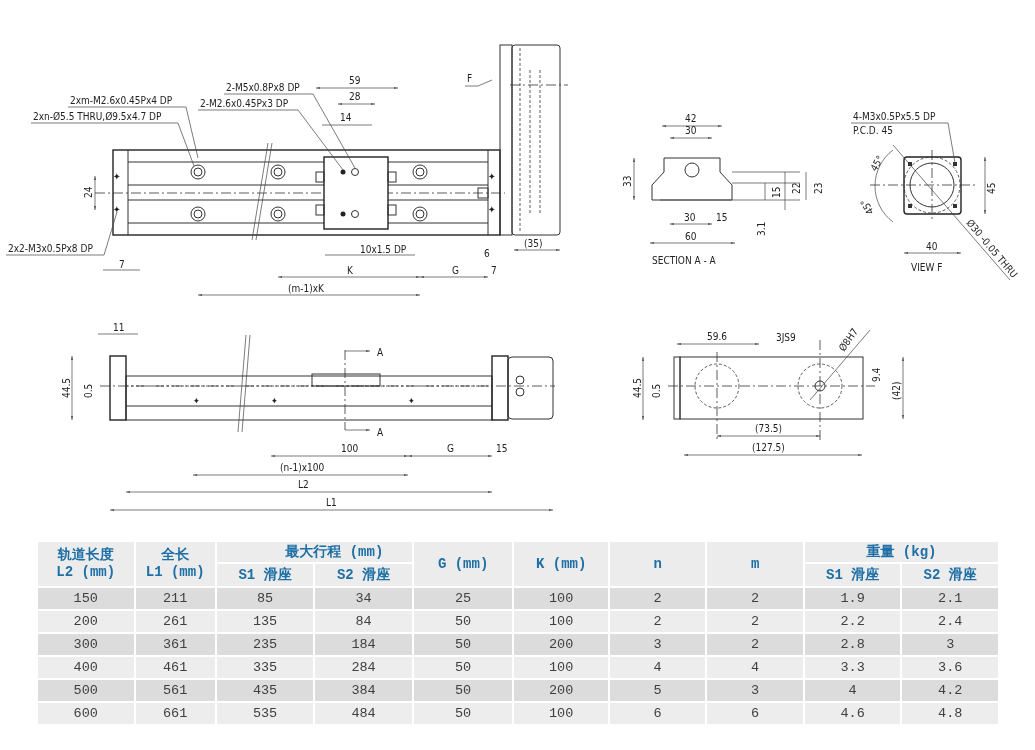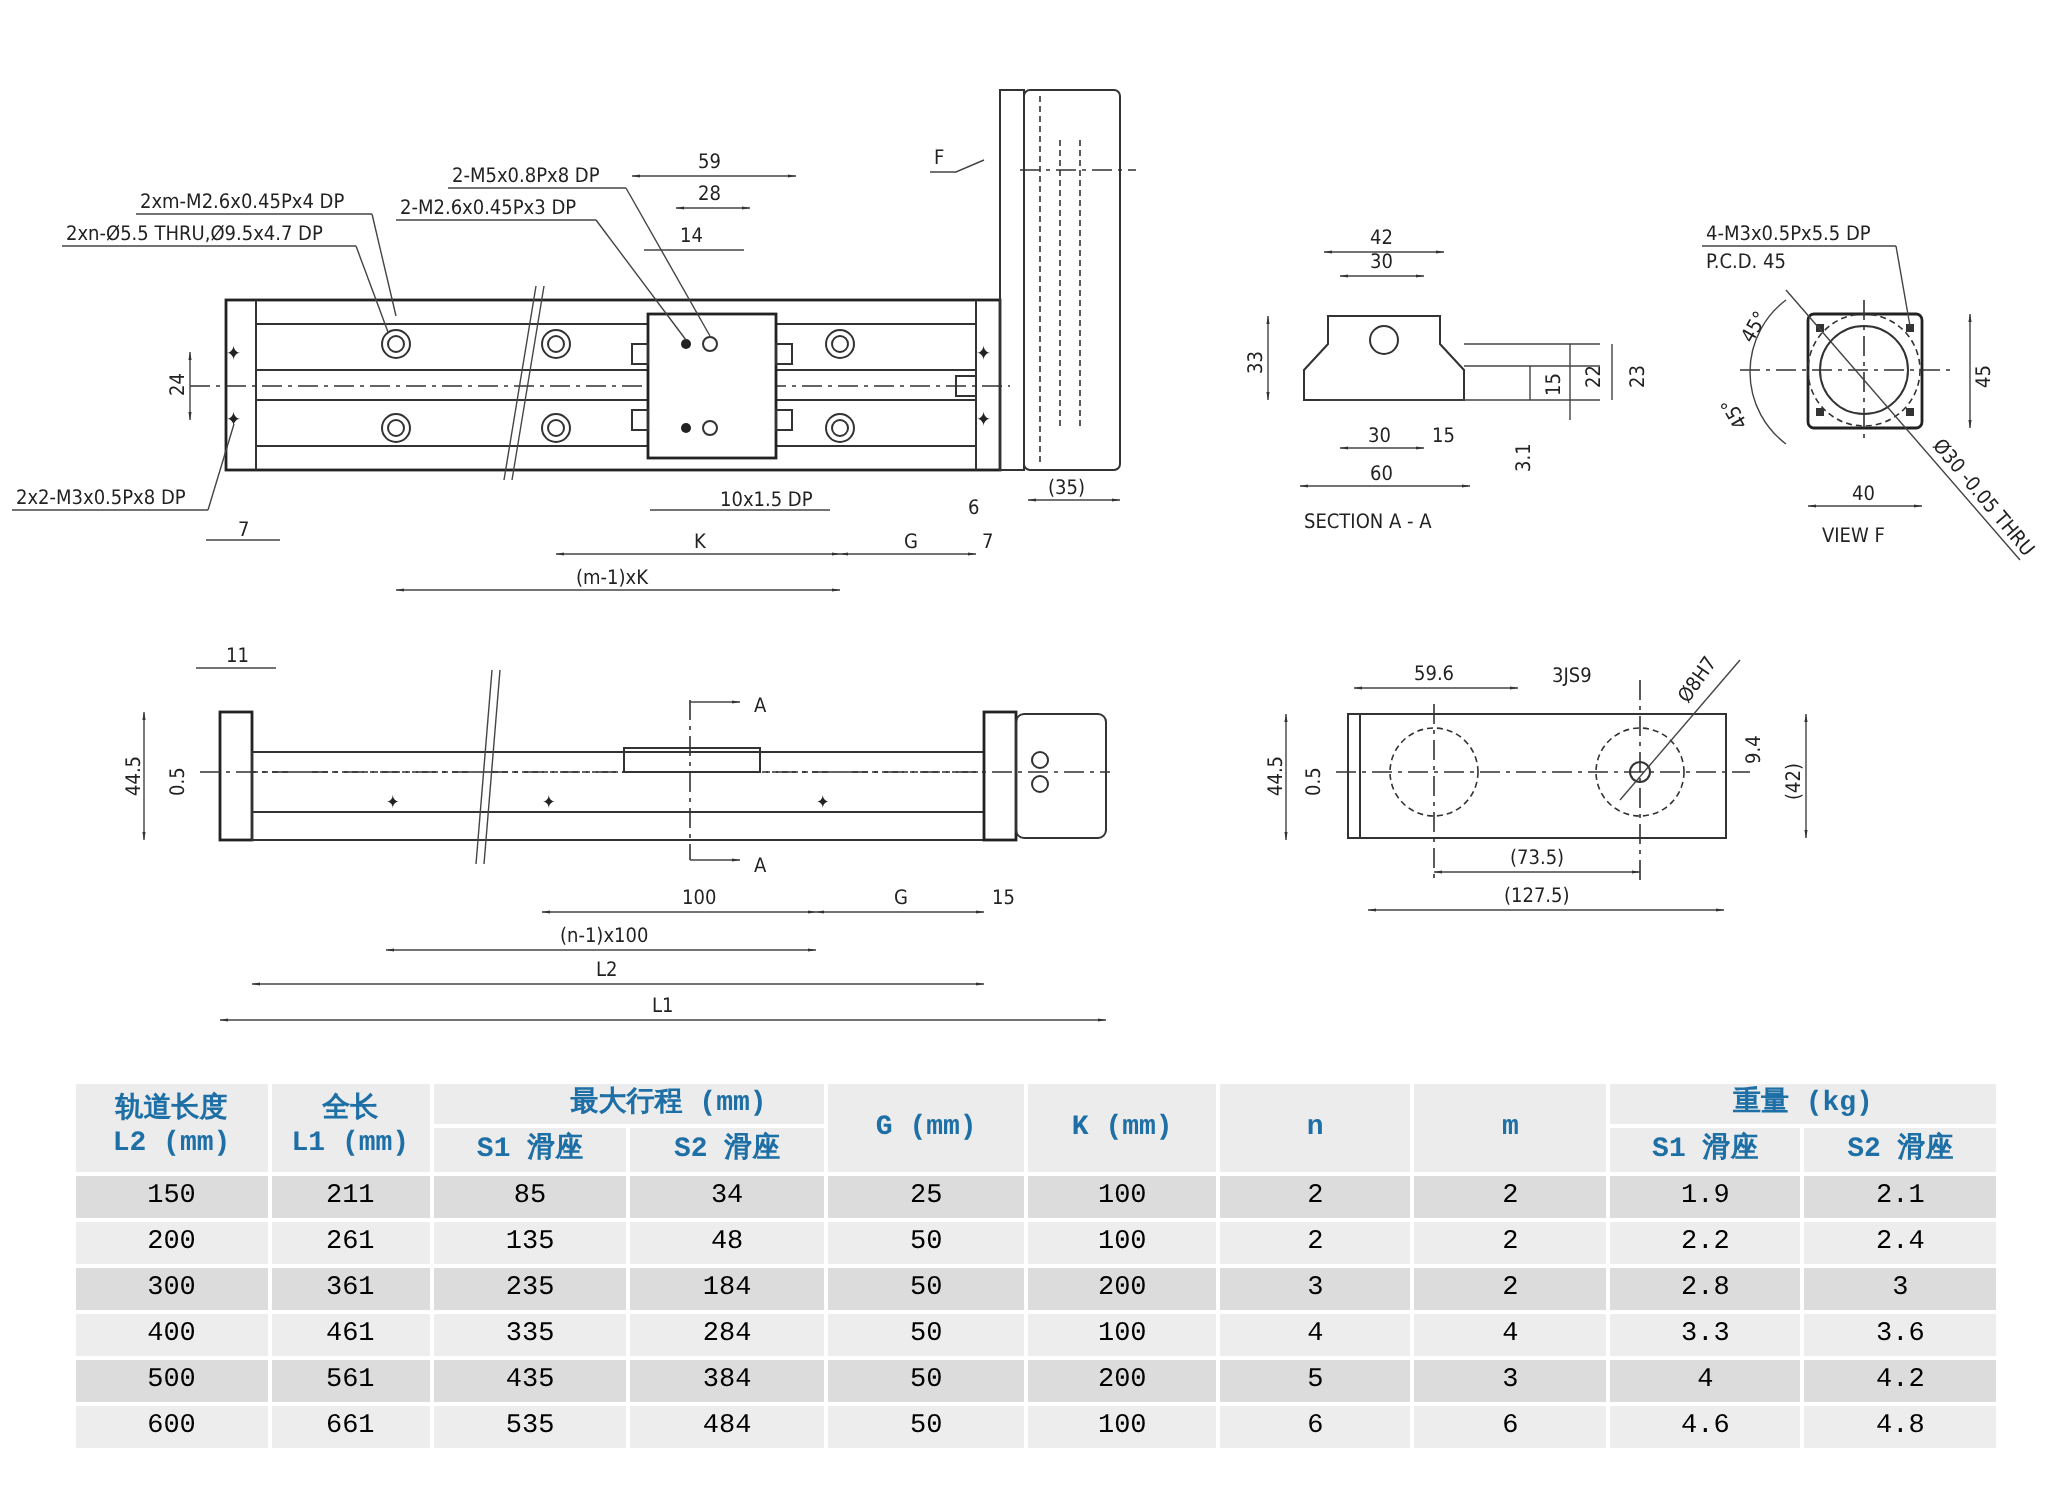--- a/index.html
+++ b/index.html
@@ -9,21 +9,21 @@
   .lbl { font-size:10px; }
   .ln { stroke:#333; stroke-width:1; fill:none; }
   .thin { stroke:#444; stroke-width:0.7; fill:none; }
   .thick { stroke:#222; stroke-width:1.4; fill:none; }
   .dash { stroke:#333; stroke-width:0.8; stroke-dasharray:10 3 2 3; fill:none; }
   .hid { stroke:#333; stroke-width:0.8; stroke-dasharray:3 2; fill:none; }
   .fillw { fill:#fff; }
   #drawing { position:absolute; left:0; top:0; }
   table.spec { position:absolute; left:36px; top:540px; width:964px; border-collapse:separate; border-spacing:2px; font-family:Liberation Mono, monospace; }
   table.spec th { background:#ececec; color:#1d6fa5; font-weight:bold; font-size:14px; text-align:center; padding:0; line-height:17px; }
-  table.spec td { text-align:center; font-size:13.5px; color:#000000; height:21px; padding:0; }
+  table.spec td { text-align:center; font-size:13.5px; color:#404040; height:21px; padding:0; }
   table.spec tr.odd td { background:#dcdcdc; }
   table.spec tr.even td { background:#ededed; }
   table.spec th.h2 { height:36px;padding-left:40px; }
   table.spec th.sub { height:22px; }
 </style>
 </head>
 <body>
 
 <svg id="drawing" width="1035" height="535" viewBox="0 0 1035 535">
   <defs>
@@ -284,21 +284,21 @@
         <td>100</td>
         <td>2</td>
         <td>2</td>
         <td>1.9</td>
         <td>2.1</td>
       </tr>
       <tr class="even">
         <td>200</td>
         <td>261</td>
         <td>135</td>
-        <td>48</td>
+        <td>84</td>
         <td>50</td>
         <td>100</td>
         <td>2</td>
         <td>2</td>
         <td>2.2</td>
         <td>2.4</td>
       </tr>
       <tr class="odd">
         <td>300</td>
         <td>361</td>

